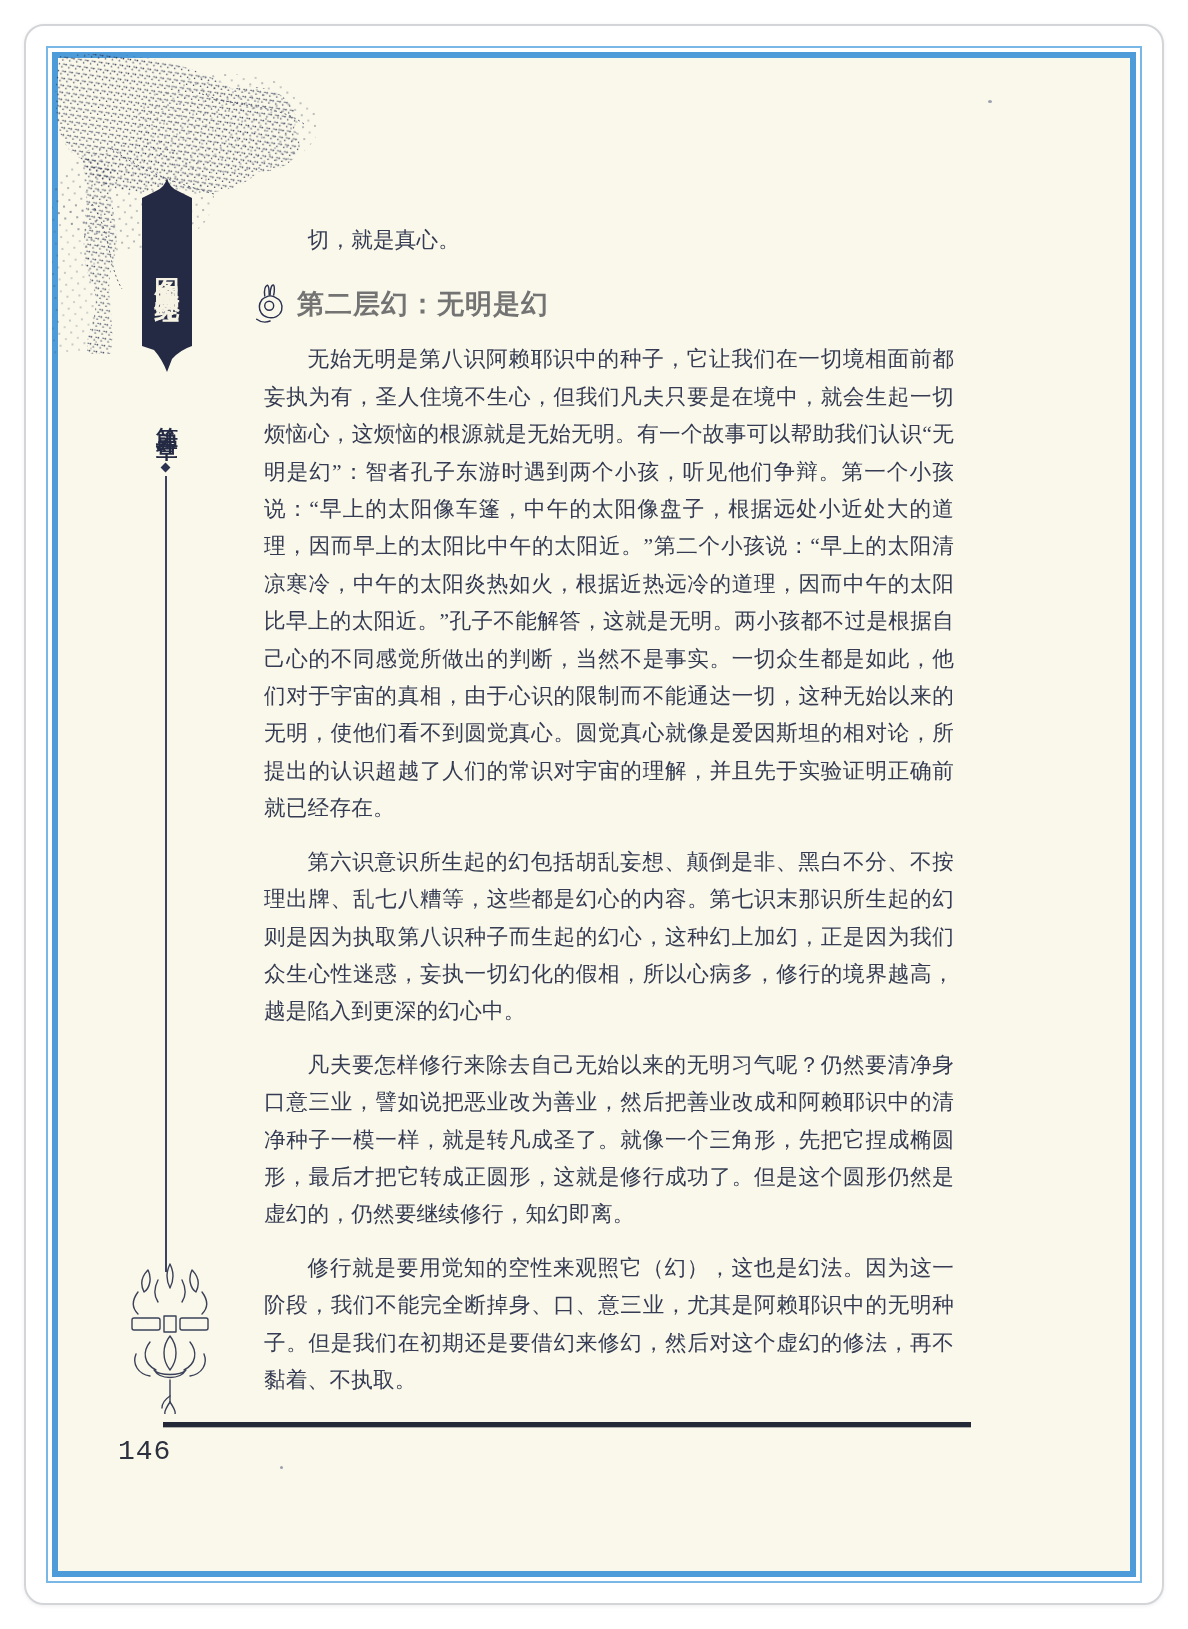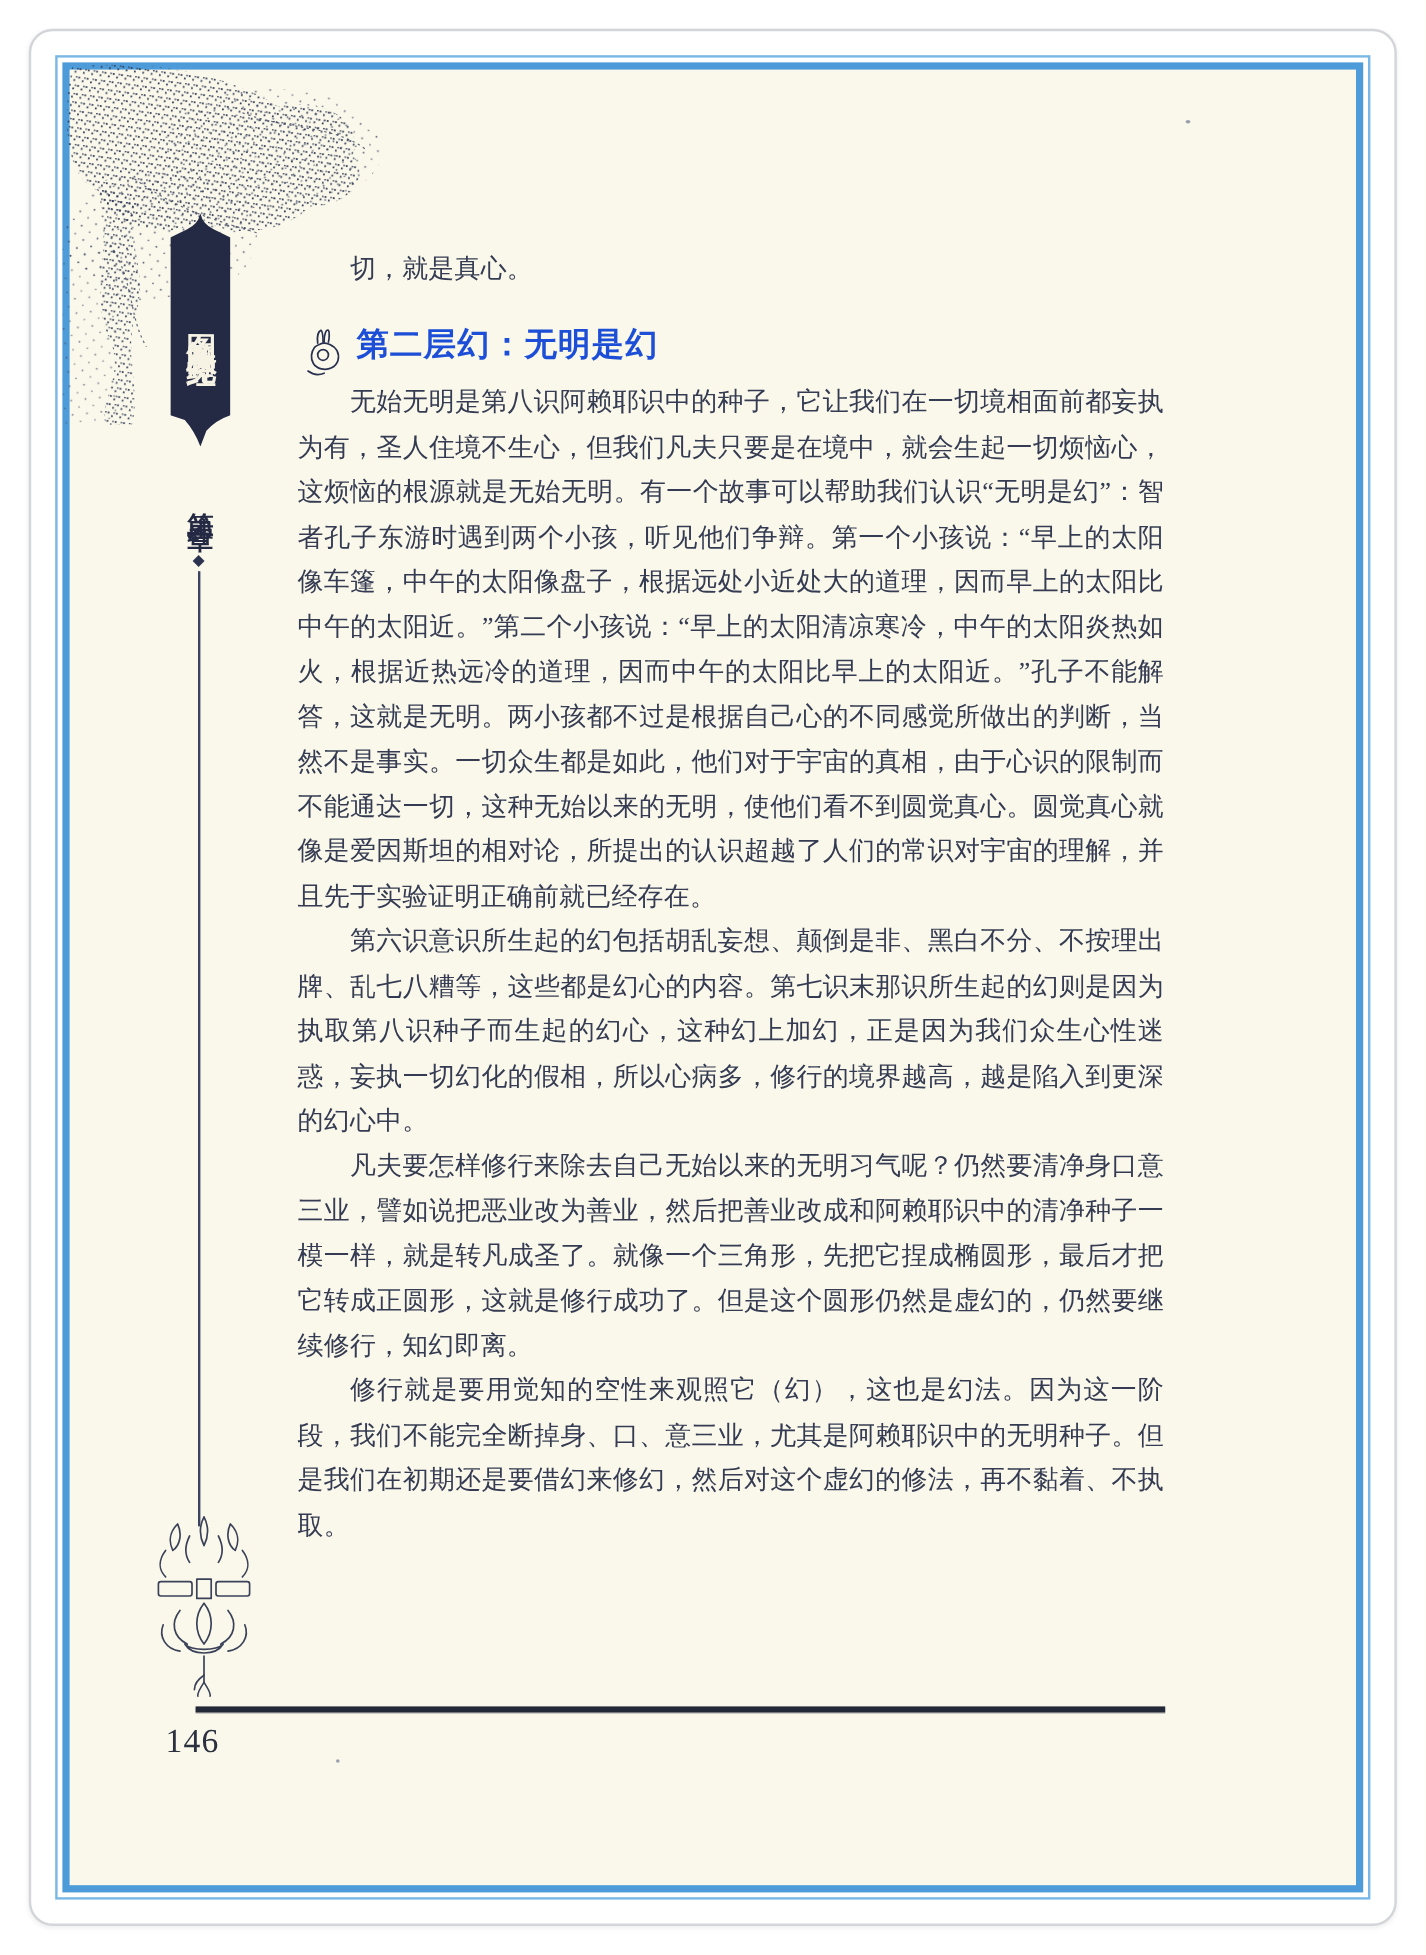--- a/index.html
+++ b/index.html
@@ -44,41 +44,40 @@
   .divider-line{
     position:absolute;left:165px;top:476px;width:2px;height:796px;
     background:#3c4360;
   }
   
   .text-block{
     position:absolute;left:248px;top:206px;width:722px;
     color:#343b52;font-size:21.6px;line-height:37.4px;letter-spacing:0.2px;
     text-align:justify;
   }
-  .text-block p{margin:0;text-indent:43.6px;}
+  .text-block p{margin:16px;text-indent:43.6px;}
   .cont-line{margin:0;text-indent:0;}
   .sec-head{
-    display:flex;align-items:flex-start;gap:9px;height:40px;
-    font-family:Liberation Sans, sans-serif;
-    font-weight:bold;font-size:27px;color:#1d4ed8;letter-spacing:1px;
+    display:flex;align-items:flex-end;gap:9px;height:40px;
+    font-family:Liberation Mono, monospace;
+    font-weight:bold;font-size:27px;color:#737373;letter-spacing:1px;
     text-indent:0;
   }
   .sec-head.h1{margin-top:26px;margin-bottom:8px;}
   .sec-head.h2{margin-top:14px;margin-bottom:8px;}
   .hand-ico{flex:0 0 auto;margin-left:6px;margin-top:4px;}
   
   .footer-rule{
     position:absolute;left:163px;top:1422px;width:808px;height:5px;
     background:#232937;box-shadow:0 1px 0 rgba(35,41,55,.35);
   }
   .page-number{
     position:absolute;left:118px;top:1436px;
     font-size:28px;color:#2c3140;letter-spacing:1px;
-    font-family:Liberation Serif, serif;
-    margin-left:20px;
+    font-family:Liberation Mono, monospace;
   }
   .speck{position:absolute;border-radius:50%;background:#9aa0ad;}
 </style>
 </head>
 <body>
 
 <div class="page-card"></div>
 <div class="frame-thin"></div>
 <div class="frame-band"></div>
 

